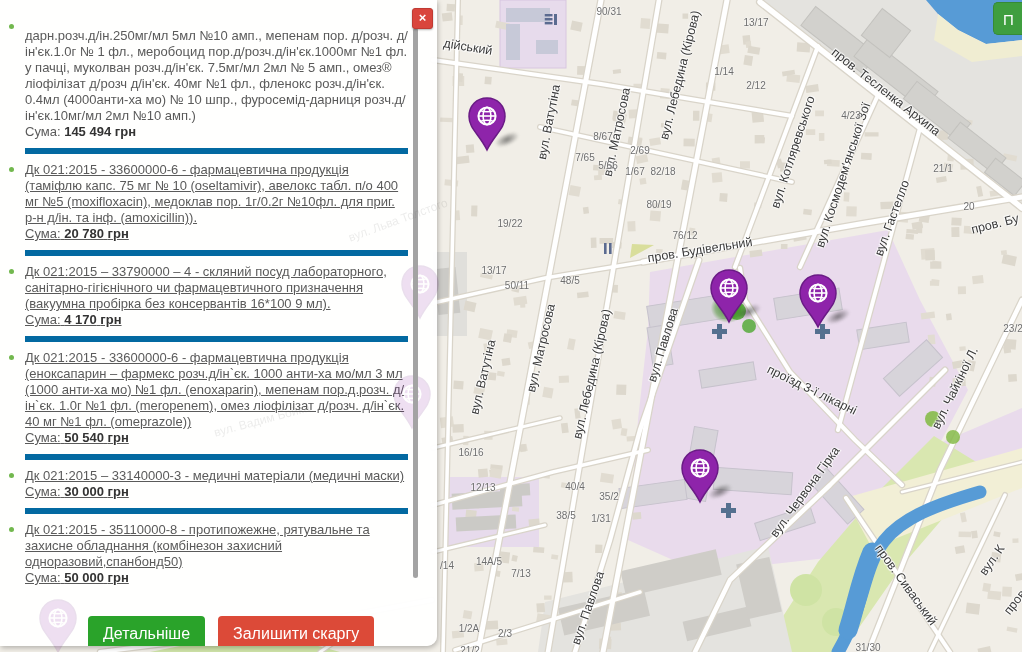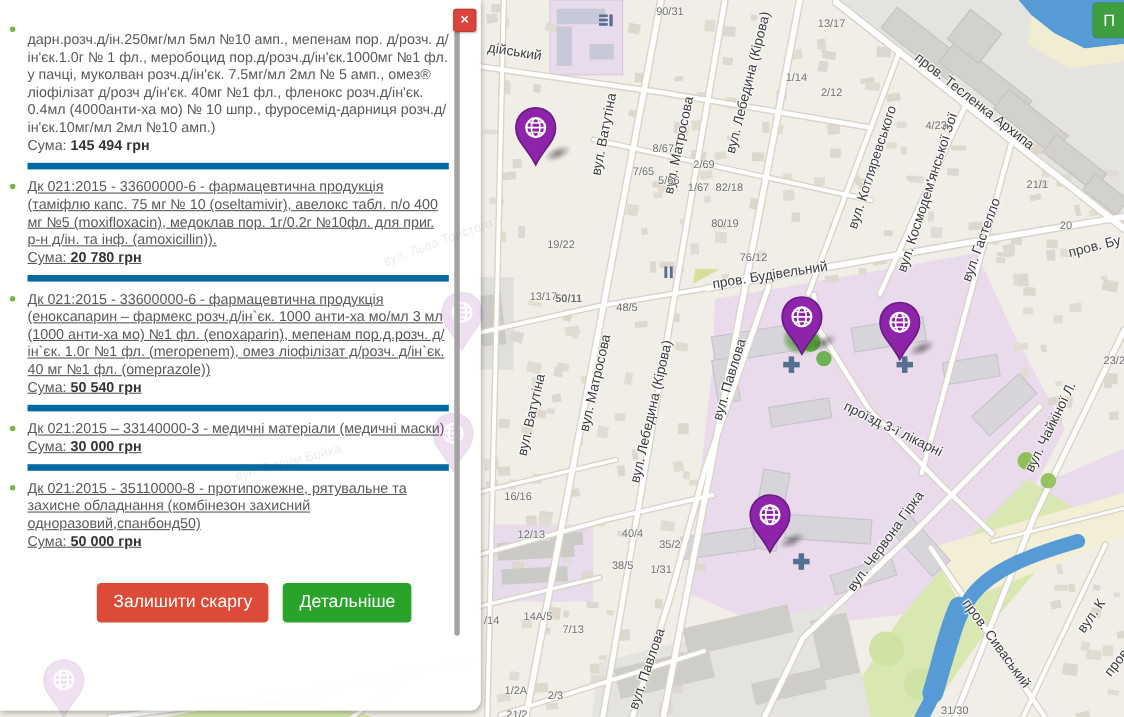--- a/index.html
+++ b/index.html
@@ -425,21 +425,21 @@
       <span class="hnum" style="left: 608px; top: 165px;">5/66</span>
       <span class="hnum" style="left: 640px; top: 150px;">2/69</span>
       <span class="hnum" style="left: 635px; top: 171px;">1/67</span>
       <span class="hnum" style="left: 663px; top: 171px;">82/18</span>
       <span class="hnum" style="left: 756px; top: 22px;">13/17</span>
       <span class="hnum" style="left: 756px; top: 85px;">2/12</span>
       <span class="hnum" style="left: 851px; top: 115px;">4/23</span>
       <span class="hnum" style="left: 943px; top: 168px;">21/1</span>
       <span class="hnum" style="left: 510px; top: 223px;">19/22</span>
       <span class="hnum" style="left: 494px; top: 270px;">13/17</span>
-      <span class="hnum" style="left: 517px; top: 272px; font-weight: bold;">50/11</span>
+      <span class="hnum" style="left: 517px; top: 285px;">50/11</span>
       <span class="hnum" style="left: 570px; top: 280px;">48/5</span>
       <span class="hnum" style="left: 659px; top: 204px;">80/19</span>
       <span class="hnum" style="left: 646px; top: 235px; margin-left: 39px;">76/12</span>
       <span class="hnum" style="left: 471px; top: 452px;">16/16</span>
       <span class="hnum" style="left: 483px; top: 487px;">12/13</span>
       <span class="hnum" style="left: 575px; top: 486px;">40/4</span>
       <span class="hnum" style="left: 609px; top: 496px;">35/2</span>
       <span class="hnum" style="left: 566px; top: 515px;">38/5</span>
       <span class="hnum" style="left: 601px; top: 518px;">1/31</span>
       <span class="hnum" style="left: 489px; top: 561px;">14А/5</span>
@@ -551,20 +551,26 @@
         <span>Сума:</span> <b>145 494</b> <b>грн</b></div>
     </div>
 
     <div class="item">
       <div class="itext">
         <span>Дк 021:2015 - 33600000-6 - фармацевтична продукція (таміфлю капс. 75 мг № 10 (oseltamivir), авелокс табл. п/о 400 мг №5 (moxifloxacin), медоклав пор. 1г/0.2г №10фл. для приг. р-н д/ін. та інф. (amoxicillin)).</span></div>
       <div class="isum">
         <span>Сума:</span> <b>20 780</b> <b>грн</b></div>
     </div>
 
+    <div class="item">
+      <div class="itext">
+        <span>Дк 021:2015 – 33790000 – 4 - скляний посуд лабораторного, санітарно-гігієнічного чи фармацевтичного призначення (вакуумна пробірка без консервантів 16*100 9 мл).</span></div>
+      <div class="isum">
+        <span>Сума:</span> <b>4 170</b> <b>грн</b></div>
+    </div>
 
     <div class="item">
       <div class="itext">
         <span>Дк 021:2015 - 33600000-6 - фармацевтична продукція (еноксапарин – фармекс розч.д/ін`єк. 1000 анти-ха мо/мл 3 мл (1000 анти-ха мо) №1 фл. (enoxaparin), мепенам пор.д.розч. д/ін`єк. 1.0г №1 фл. (meropenem), омез ліофілізат д/розч. д/ін`єк. 40 мг №1 фл. (omeprazole))</span></div>
       <div class="isum">
         <span>Сума:</span> <b>50 540</b> <b>грн</b></div>
     </div>
 
     <div class="item">
       <div class="itext">
@@ -574,22 +580,22 @@
     </div>
 
     <div class="item">
       <div class="itext">
         <span>Дк 021:2015 - 35110000-8 - протипожежне, рятувальне та захисне обладнання (комбінезон захисний одноразовий,спанбонд50)</span></div>
       <div class="isum">
         <span>Сума:</span> <b>50 000</b> <b>грн</b></div>
     </div>
 
     <div id="btn-row">
+      <button class="btn" id="btn-details">Детальніше</button>
       <button class="btn" id="btn-complaint">Залишити скаргу</button>
-      <button class="btn" id="btn-details">Детальніше</button>
     </div>
   </div>
 </div>
 
 <div id="scrollbar"></div>
 <div id="close-btn">×</div>
 
 <span class="wmark" style="left: 398px; top: 220px; --r: -20deg;">вул. Льва Толстого</span>
 <span class="wmark" style="left: 262px; top: 420px; --r: -15deg;">вул. Вадим Бойка</span>
 

